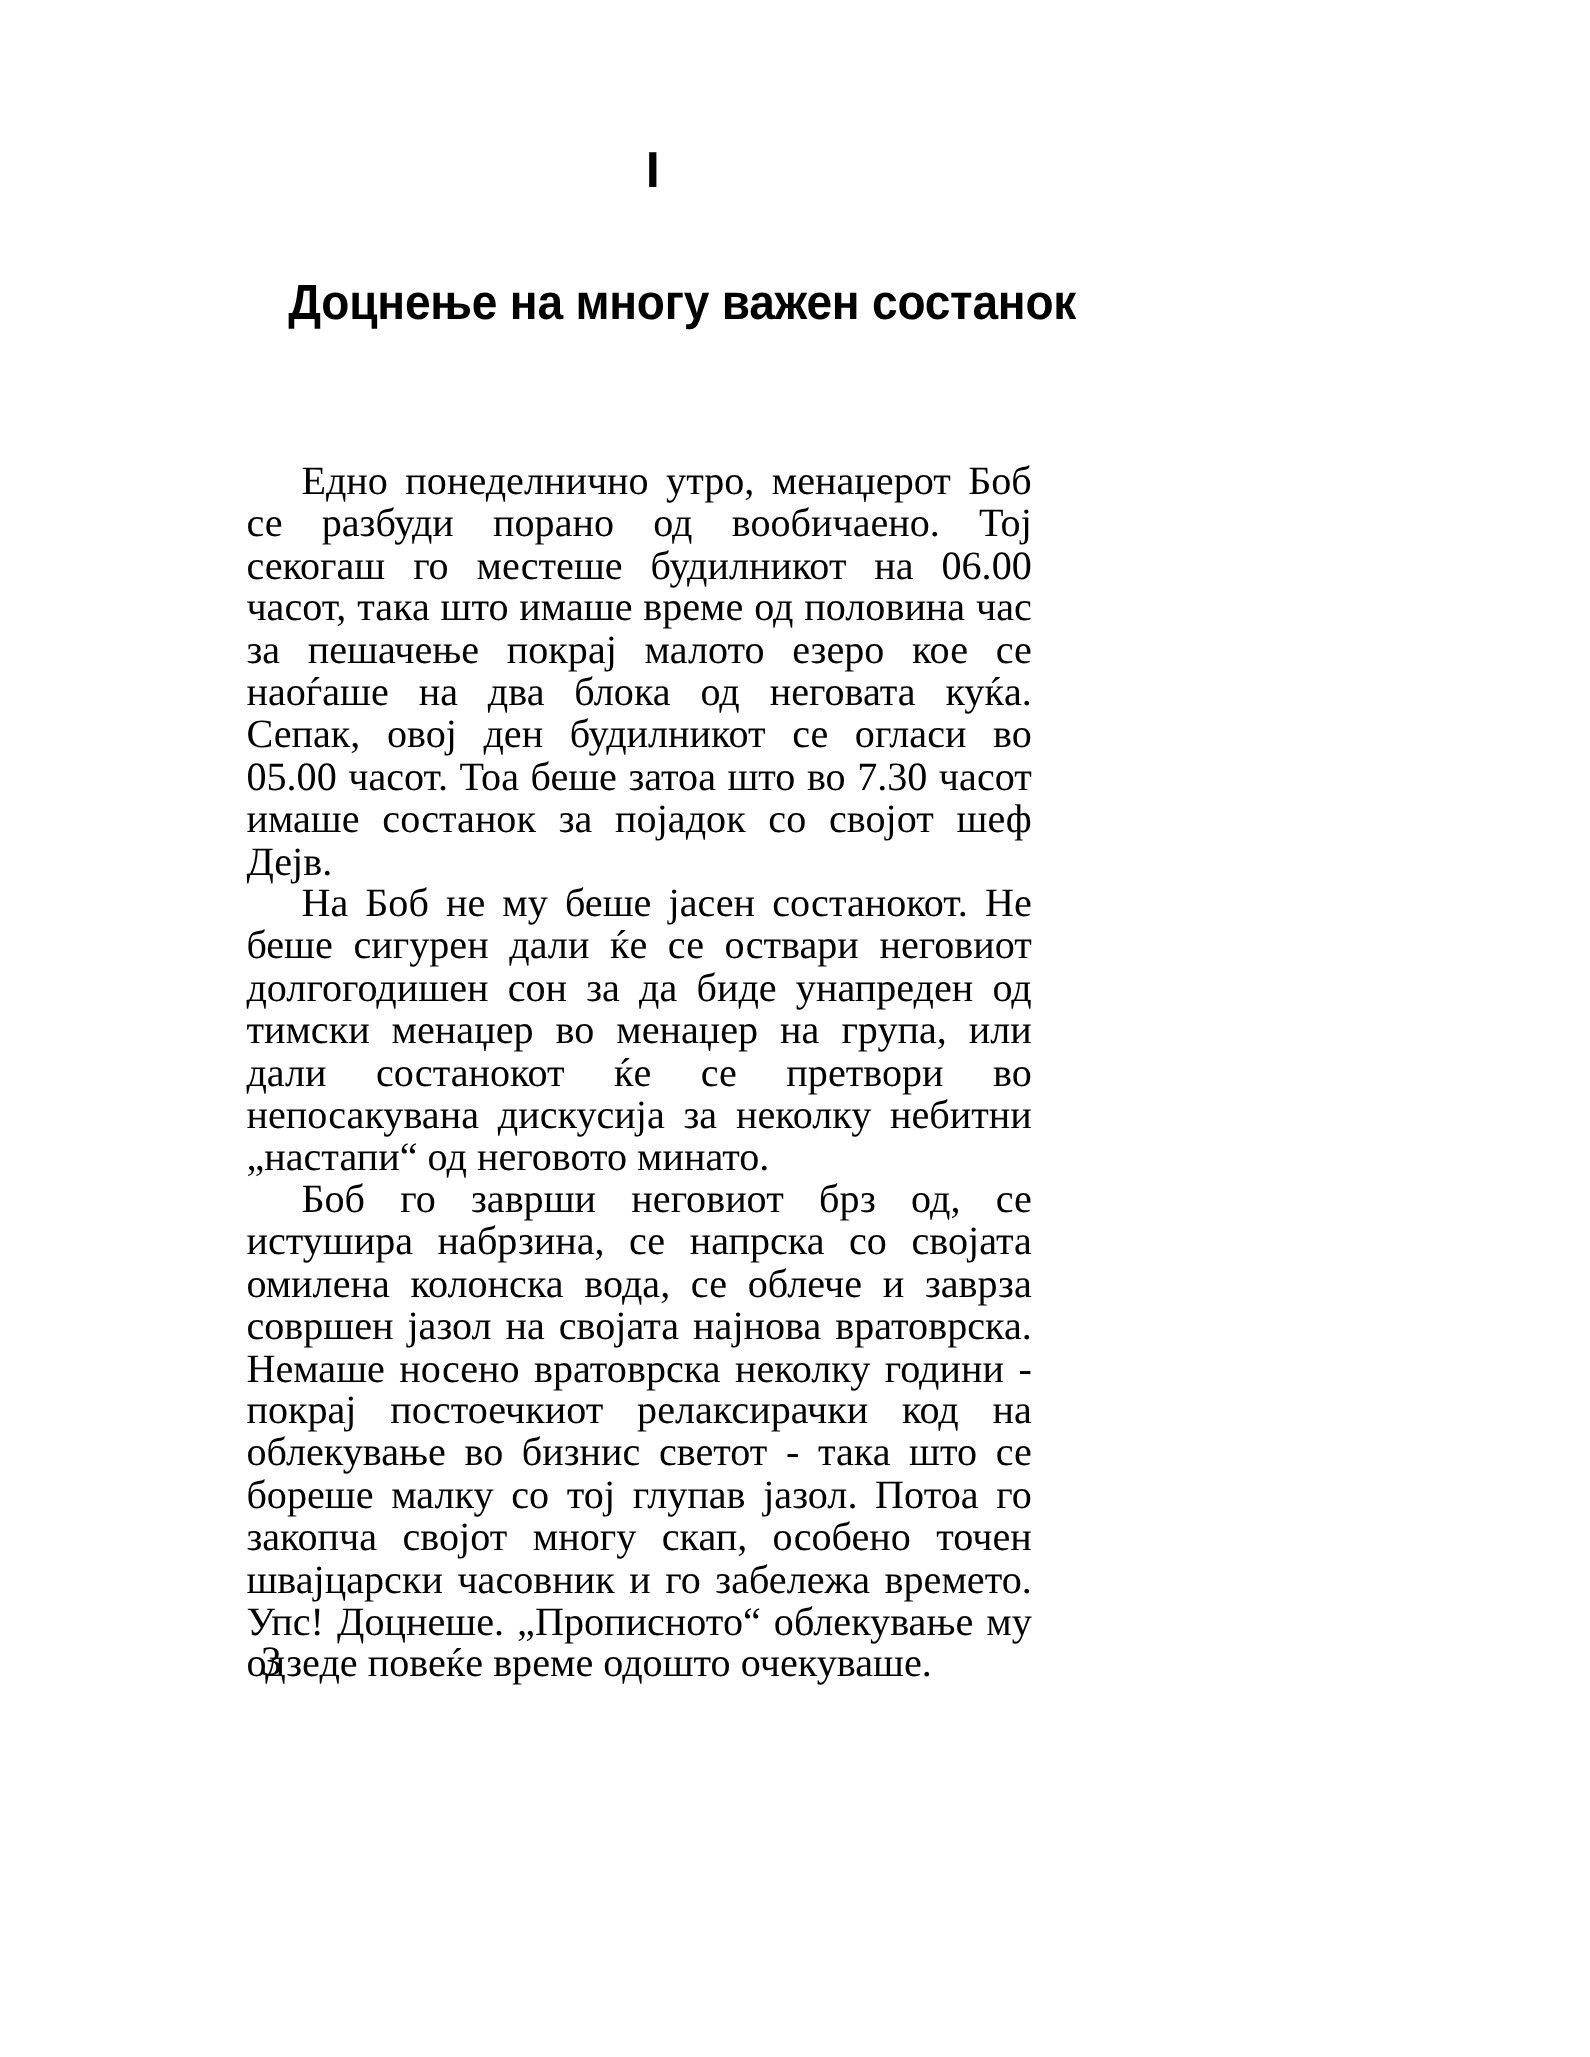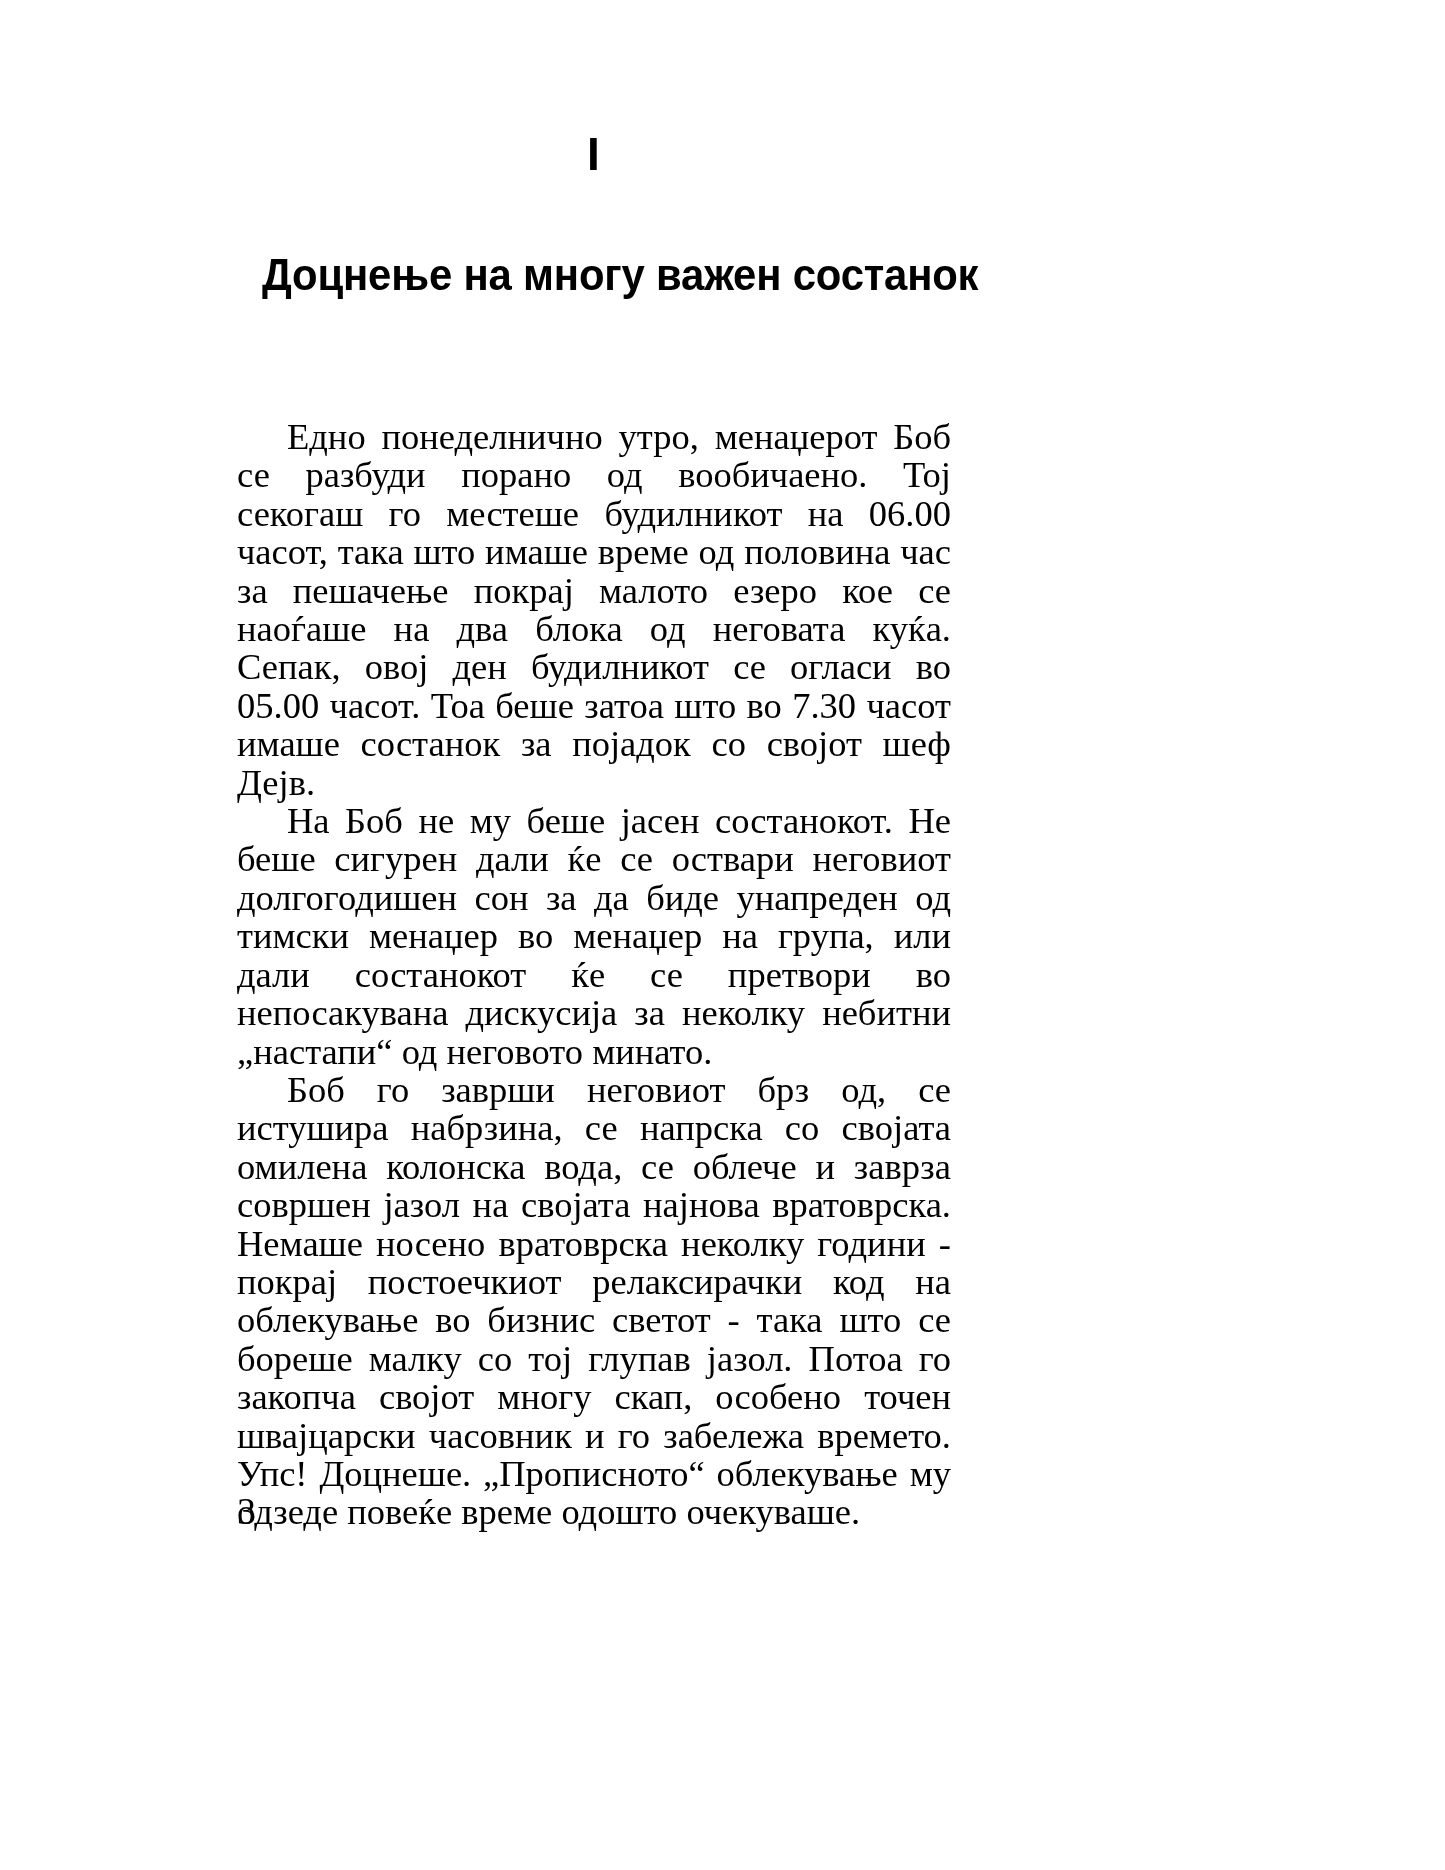--- a/index.html
+++ b/index.html
@@ -54,21 +54,21 @@
     letter-spacing: -0.2px;
     transform: scaleX(0.93);
     transform-origin: center top;
     white-space: nowrap;
     color: #000000;
   }
 
   
   .body-text {
     position: absolute;
-    left: 237px;
+    left: 224px;
     top: 418px;
     width: 714px;
   }
 
   .body-text p {
     margin: 0;
     padding: 0;
     text-indent: 50px;
     text-align: justify;
     text-justify: inter-word;

